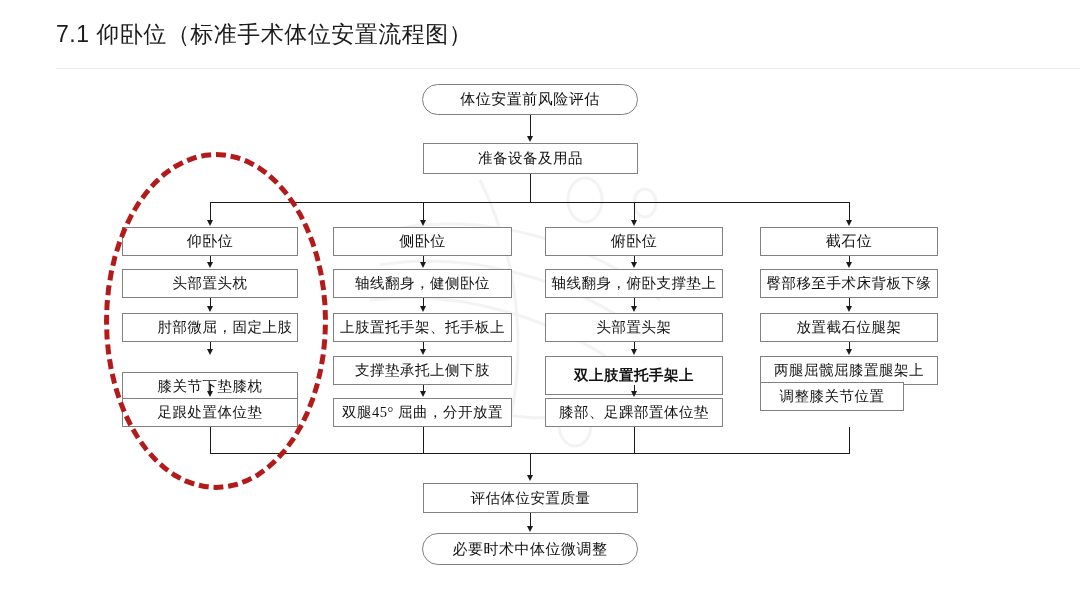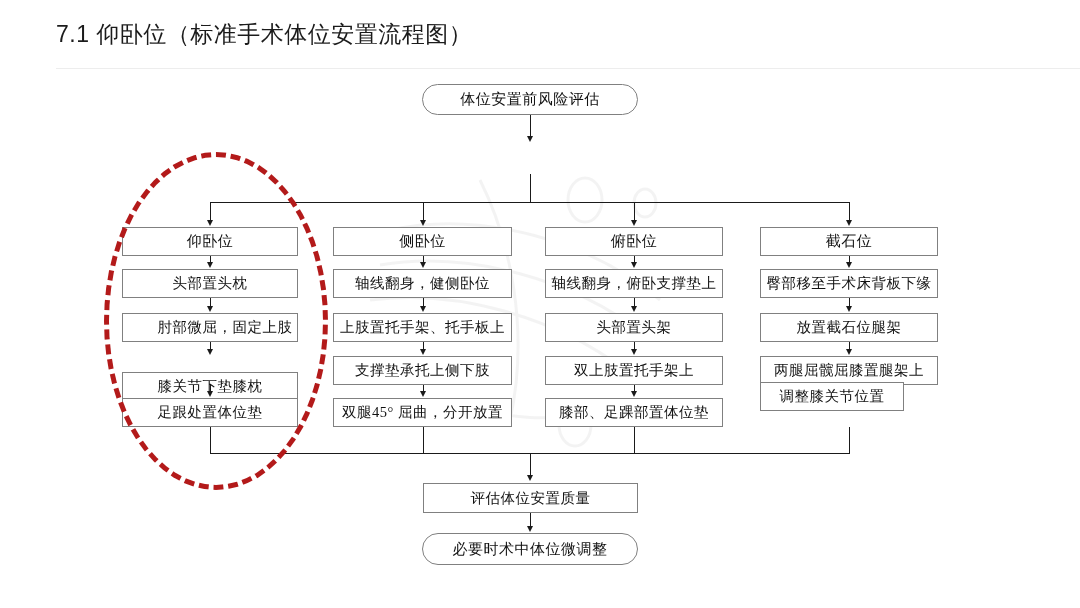--- a/index.html
+++ b/index.html
@@ -126,20 +126,21 @@
       <path d="M95 230 C140 250 200 255 245 235"></path>
       <ellipse cx="215" cy="255" rx="16" ry="21"></ellipse>
     </g>
   </svg>
 
   <div class="node term" style="left:422px; top:84px; width:216px; height:31px;">体位安置前风险评估</div>
 
   <div class="vline" style="left:530px; top:115px; height:22px;"></div>
   <div class="arrow" style="left:527px; top:136px;"></div>
 
+  <div class="node" style="left:423px; top:143px; width:215px; height:31px;">准备设备及用品</div>
 
   <div class="vline" style="left:530px; top:174px; height:28px;"></div>
   <div class="hline" style="left:210px; top:202px; width:639px;"></div>
 
   <div class="vline" style="left:210px; top:202px; height:19px;"></div>
   <div class="arrow" style="left:207px; top:220px;"></div>
 
   <div class="vline" style="left:423px; top:202px; height:19px;"></div>
   <div class="arrow" style="left:420px; top:220px;"></div>
 
@@ -181,21 +182,21 @@
 
   <div class="node head" style="left:545px; top:227px; width:178px; height:29px;">俯卧位</div>
   <div class="vline" style="left:634px; top:256px; height:7px;"></div>
   <div class="arrow" style="left:631px; top:262px;"></div>
   <div class="node" style="left:545px; top:269px; width:178px; height:29px;text-align:center;">轴线翻身，俯卧支撑垫上</div>
   <div class="vline" style="left:634px; top:298px; height:9px;"></div>
   <div class="arrow" style="left:631px; top:306px;"></div>
   <div class="node" style="left:545px; top:313px; width:178px; height:29px;">头部置头架</div>
   <div class="vline" style="left:634px; top:342px; height:8px;"></div>
   <div class="arrow" style="left:631px; top:349px;"></div>
-  <div class="node" style="left:545px; top:356px; width:178px; height:29px;">双上肢置托手架上</div>
+  <div class="node" style="left:545px; top:356px; width:178px; height:39px;font-weight:bold;">双上肢置托手架上</div>
   <div class="vline" style="left:634px; top:385px; height:7px;"></div>
   <div class="arrow" style="left:631px; top:391px;"></div>
   <div class="node" style="left:545px; top:398px; width:178px; height:29px;">膝部、足踝部置体位垫</div>
   <div class="vline" style="left:634px; top:427px; height:27px;"></div>
 
   <div class="node head" style="left:760px; top:227px; width:178px; height:29px;">截石位</div>
   <div class="vline" style="left:849px; top:256px; height:7px;"></div>
   <div class="arrow" style="left:846px; top:262px;"></div>
   <div class="node" style="left:760px; top:269px; width:178px; height:29px;">臀部移至手术床背板下缘</div>
   <div class="vline" style="left:849px; top:298px; height:9px;"></div>

